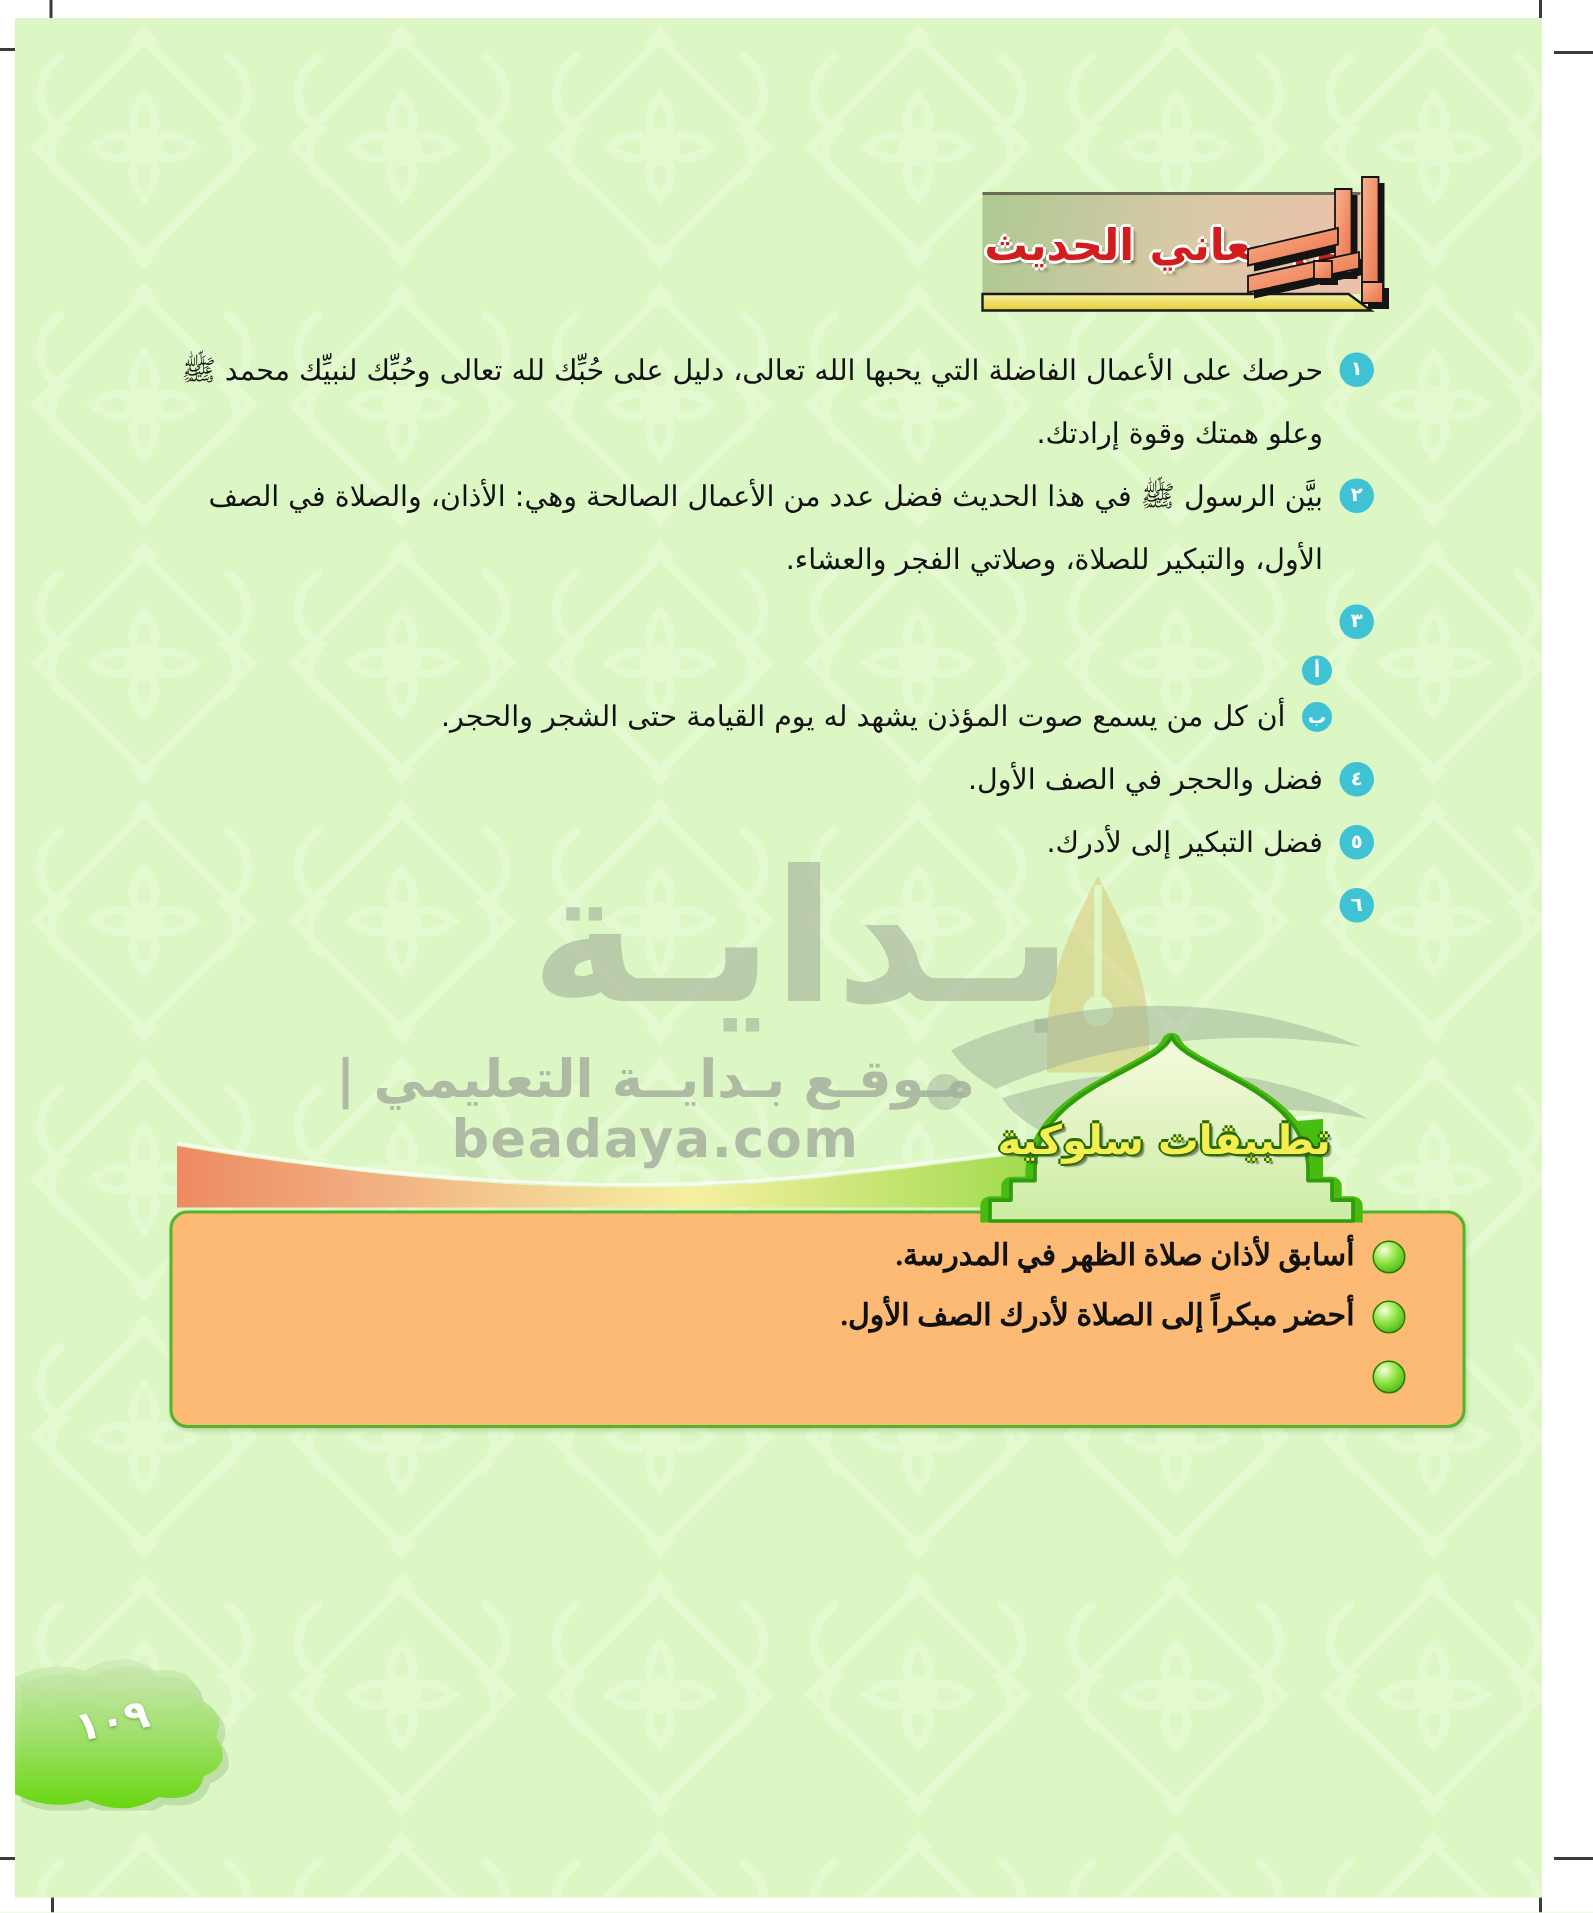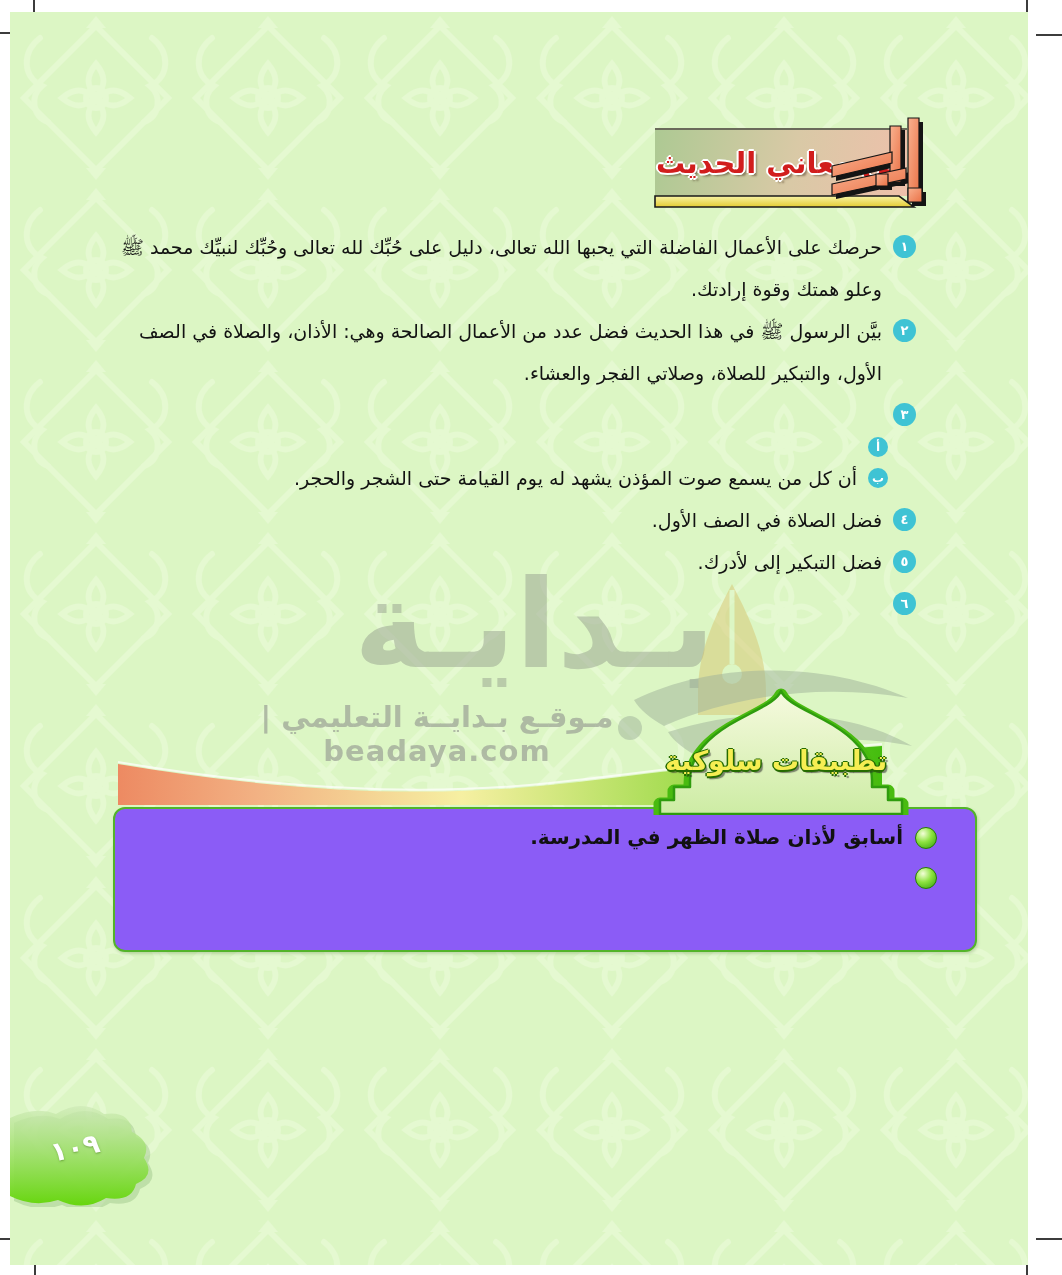--- a/index.html
+++ b/index.html
@@ -48,33 +48,33 @@
   }
 
   
   .wm-logo{
     position:absolute;left:150px;top:528px;width:555px;height:175px;
     font-size:122px;font-weight:bold;line-height:170px;text-align:right;
     color:#97a18f;opacity:.5;direction:rtl;letter-spacing:6px;
   }
   .wm-caption{
     position:absolute;left:148px;top:688px;width:558px;text-align:center;
-    font-size:29px;font-weight:bold;color:#a3ac9b;opacity:.8;direction:rtl;
+    font-size:35px;font-weight:bold;color:#a3ac9b;opacity:.8;direction:rtl;
     letter-spacing:1px;
   }
   .wm-pen{position:absolute;left:672px;top:570px;width:100px;height:135px;opacity:.5;}
   .wm-swoosh{position:absolute;left:606px;top:642px;width:302px;height:108px;opacity:.5;}
 
   
   .ribbon{position:absolute;left:100px;top:730px;width:776px;height:66px;z-index:3;}
   .apps-box{
     position:absolute;left:103px;top:795px;width:864px;height:145px;z-index:4;
-    background:#8b5cf6;border:2px solid #53b42a;border-radius:12px;
+    background:#fdba74;border:2px solid #53b42a;border-radius:12px;
     box-shadow:1px 2px 3px rgba(80,120,50,.25);
-    direction:rtl;padding-top:8px;box-sizing:border-box;
+    direction:rtl;padding-top:8px;box-sizing:border-box;font-family:Liberation Serif, serif;
   }
   .dome{position:absolute;left:640px;top:676px;width:262px;height:127px;z-index:5;}
   .dome-title{
     position:absolute;left:655px;top:733px;width:232px;z-index:6;text-align:left;
     font-size:27px;font-weight:bold;color:#f6ee52;direction:rtl;
     text-shadow:-1.5px 0 #256b00,1.5px 0 #256b00,0 -1.5px #256b00,0 1.5px #256b00,
                 2.5px 2.5px 1px rgba(40,40,40,.55);
   }
   .app-row{display:flex;align-items:flex-start;padding-right:38px;color:#111;}
   .sphere{
@@ -178,21 +178,21 @@
     </div>
     <div class="m-item indent">
       <span class="num-badge">أ</span>
     </div>
     <div class="m-item indent">
       <span class="num-badge">ب</span>
       <p class="m-text">أن كل من يسمع صوت المؤذن يشهد له يوم القيامة حتى الشجر والحجر.</p>
     </div>
     <div class="m-item">
       <span class="num-badge">٤</span>
-      <p class="m-text">فضل الصلاة في الصف الأول.</p>
+      <p class="m-text">فضل والحجر في الصف الأول.</p>
     </div>
     <div class="m-item">
       <span class="num-badge">٥</span>
       <p class="m-text">فضل التبكير إلى لأدرك.</p>
     </div>
     <div class="m-item">
       <span class="num-badge">٦</span>
     </div>
   </section>
 
@@ -225,20 +225,24 @@
     <path d="M8,20 C150,44 300,56 440,41 C580,26 690,8 772,2" fill="none" stroke="#ffffff" stroke-width="2" opacity="0.7"></path>
   </svg>
 
   <div class="apps-box">
     <div class="app-row">
       <span class="sphere"></span>
       <p class="app-text">أسابق لأذان صلاة الظهر في المدرسة.</p>
     </div>
     <div class="app-row">
       <span class="sphere"></span>
+      <p class="app-text">أحضر مبكراً إلى الصلاة لأدرك الصف الأول.</p>
+    </div>
+    <div class="app-row">
+      <span class="sphere"></span>
     </div>
   </div>
 
   <svg class="dome" viewBox="0 0 262 127" xmlns="http://www.w3.org/2000/svg">
     <defs>
       <linearGradient id="domeg" x1="0" y1="0" x2="0" y2="1">
         <stop offset="0" stop-color="#f6fadf"></stop>
           <stop offset="1" stop-color="#cdeca4"></stop>
       </linearGradient>
     </defs>

